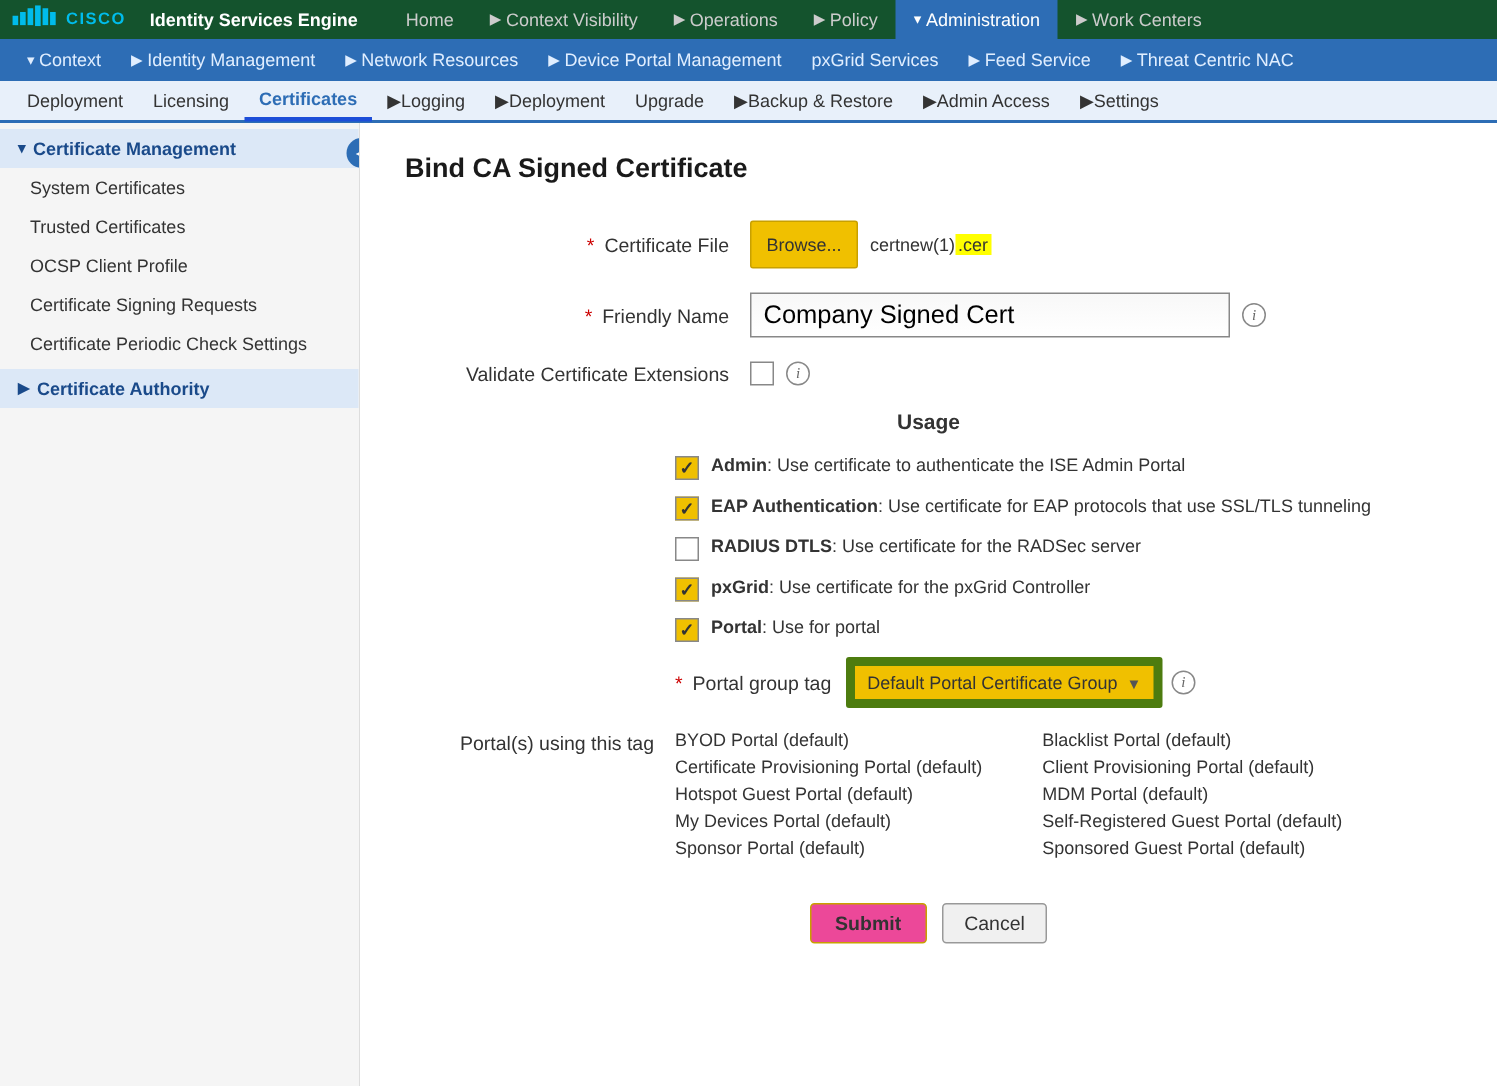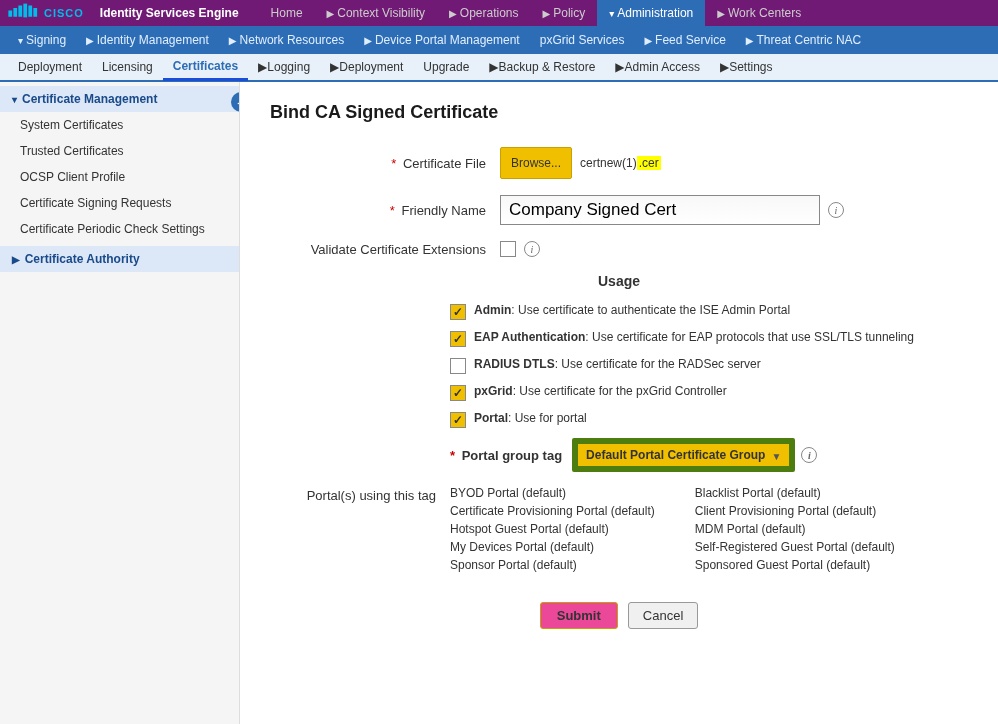--- a/index.html
+++ b/index.html
@@ -1,20 +1,20 @@
 <!DOCTYPE html>
 <html><head>
   <meta charset="utf-8">
   <style>
     * { box-sizing: border-box; margin: 0; padding: 0; }
     body { font-family: Arial, sans-serif; font-size: 13px; background: #fff; color: #333; }
 
     
     .top-nav {
-      background: #701a75;
+      background: #14532d;
       display: flex;
       align-items: center;
       height: 26px;
       padding: 0 8px;
     }
     .cisco-logo {
       display: flex;
       align-items: center;
       margin-right: 10px;
     }
@@ -283,21 +283,20 @@
     .usage-text strong {
       font-weight: bold;
     }
 
     
     .portal-group-row {
       display: flex;
       align-items: center;
       margin-bottom: 14px;
       padding-left: 180px;
-      font-weight: bold;
     }
     .portal-group-label {
       font-size: 13px;
       color: #333;
       margin-right: 10px;
     }
     .portal-group-label .required { color: #c00; margin-right: 3px; }
     .select-dropdown {
       background: #f0c000;
       border: 6px solid #4d7c0f;
@@ -400,21 +399,21 @@
     <a class="top-nav-link">
       <span class="arrow">▶</span>
       <span>Work Centers</span>
     </a>
   </div>
 </div>
 
 <div class="second-nav">
   <a class="second-nav-link">
     <span class="arrow">▾</span>
-    <span>Signing</span>
+    <span>Context</span>
   </a>
   <a class="second-nav-link">
     <span class="arrow">▶</span>
     <span>Identity Management</span>
   </a>
   <a class="second-nav-link">
     <span class="arrow">▶</span>
     <span>Network Resources</span>
   </a>
   <a class="second-nav-link">

